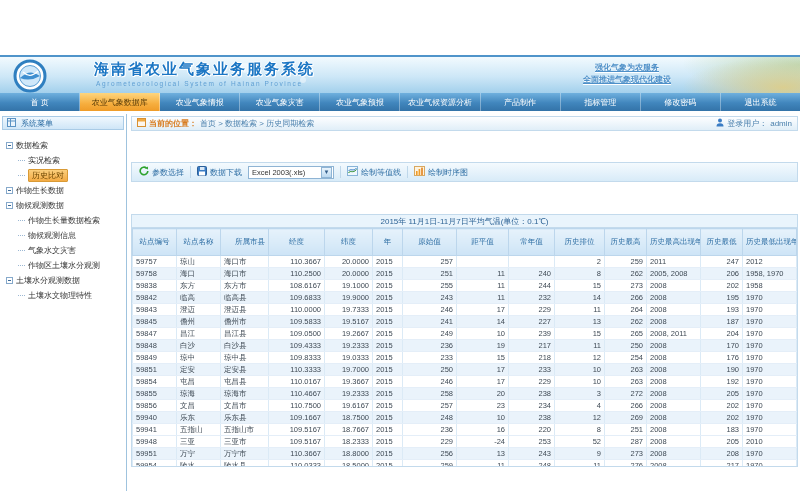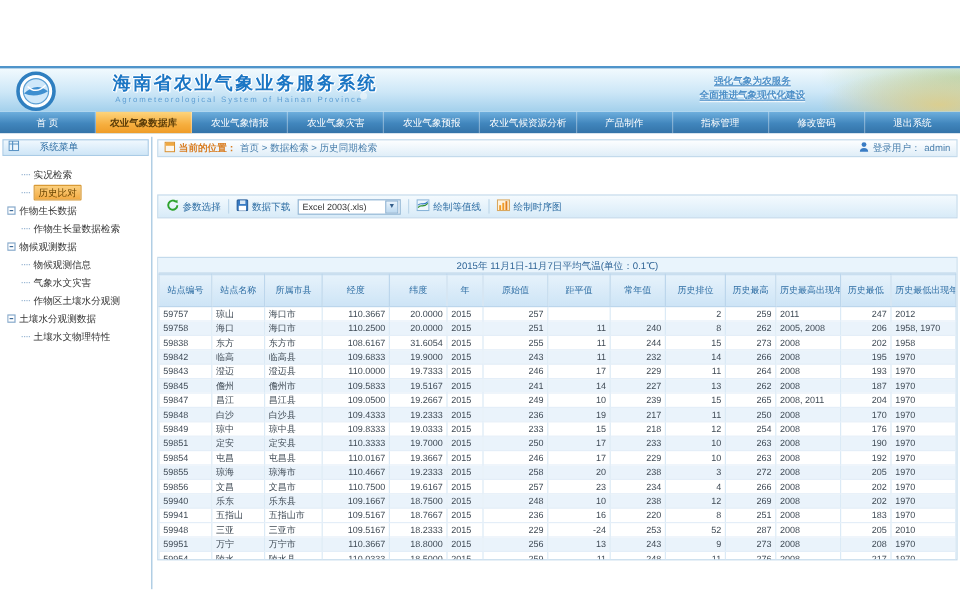--- a/index.html
+++ b/index.html
@@ -21,27 +21,27 @@
   .title-wrap { position:absolute; left:94px; top:3px; }
   .app-title { font-size:15px; font-weight:bold; color:#1b76c4; letter-spacing:2px;
     text-shadow:1px 0 #fff,-1px 0 #fff,0 1px #fff,0 -1px #fff,1px 1px #fff; }
   .app-subtitle { font-size:6.5px; color:#5f9fd3; letter-spacing:1.6px; margin-top:1px; margin-left:2px; }
   .slogan { position:absolute; right:130px; top:5px; text-align:center; color:#4e90c8; font-size:8px; line-height:12px; font-weight:bold; text-shadow:0 1px #fff;text-decoration:underline; }
 
   
   .nav { height:18px; display:flex; background:linear-gradient(180deg,#6fb0de 0%,#4186bd 55%,#3373a8 100%); }
   .tab { flex:1; display:flex; align-items:center; justify-content:center; font-size:8px; color:#fff;
     border-right:1px solid rgba(255,255,255,.35); cursor:pointer; white-space:nowrap; }
-  .tab.active { background:linear-gradient(180deg,#fdd57e 0%,#f6ae3e 60%,#ef9c28 100%); color:#5a3c08; font-weight:bold; }
+  .tab.active { background:linear-gradient(180deg,#fdd57e 0%,#f6ae3e 60%,#ef9c28 100%); color:#5a3c08; font-weight:normal; }
 
   
   .content { flex:1; display:flex; margin-top:3px; min-height:0; }
   .sidebar { width:127px; border-right:1px solid #9fc3de; background:#fff; padding:2px; }
   .sidebar-header { height:14px; background:linear-gradient(180deg,#f0f8fe,#cfe6f7); border:1px solid #a9cbe6;
-    display:flex; gap:17px; padding:0 4px; font-size:8px; color:#2d6da3; }
+    display:flex; align-items:center; gap:5px; padding:0 4px; font-size:8px; color:#2d6da3; }
   .tree { padding:8px 2px 0 4px; font-size:8px; color:#333; }
   .tree-row { height:15px; display:flex; align-items:center; gap:3px; cursor:pointer; white-space:nowrap; overflow:hidden; }
   .tree-row.child { padding-left:12px; }
   .minus-box { width:7px; height:7px; border:1px solid #86a9cb; background:#fff; position:relative; flex:none; }
   .minus-box::after { content:""; position:absolute; left:1px; right:1px; top:2px; height:1px; background:#3d6a97; }
   .connector { width:7px; border-top:1px dotted #9cb8d4; flex:none; }
   .tree-label.selected { background:linear-gradient(180deg,#fbcf7d,#f3ab44); border:1px solid #d99a35; padding:0 3px; color:#6b4500; border-radius:1px; }
 
   .main { flex:1; display:flex; flex-direction:column; padding:2px 3px 0 4px; min-width:0;gap:28px; }
   .crumbbar { height:15px; background:linear-gradient(180deg,#fdfeff,#e0eef8); border:1px solid #c3daec;
@@ -115,39 +115,43 @@
         <div class="sidebar-header">
           <span>
             <svg width="9" height="9">
                 <rect x="0.5" y="0.5" width="8" height="8" fill="#eaf4fc" stroke="#5b93c4"></rect>
                 <path d="M0.5 3h8M3.5 0.5v8" stroke="#5b93c4" stroke-width="1" fill="none"></path>
               </svg>
           </span>
           <span>系统菜单</span>
         </div>
         <div class="tree">
+            <div class="tree-row">
+              <span class="minus-box"></span>
+              <span>数据检索</span>
+            </div>
             <div class="tree-row child">
               <span class="connector"></span>
               <span class="tree-label">实况检索</span>
             </div>
             <div class="tree-row child">
               <span class="connector"></span>
               <span class="tree-label selected">历史比对</span>
             </div>
             <div class="tree-row">
               <span class="minus-box"></span>
               <span>作物生长数据</span>
             </div>
-            <div class="tree-row child">
-              <span class="connector"></span>
-              <span class="tree-label">作物生长量数据检索</span>
-            </div>
             <div class="tree-row">
               <span class="minus-box"></span>
               <span>物候观测数据</span>
+            </div>
+            <div class="tree-row child">
+              <span class="connector"></span>
+              <span class="tree-label">作物生长量数据检索</span>
             </div>
             <div class="tree-row child">
               <span class="connector"></span>
               <span class="tree-label">物候观测信息</span>
             </div>
             <div class="tree-row child">
               <span class="connector"></span>
               <span class="tree-label">气象水文灾害</span>
             </div>
             <div class="tree-row child">
@@ -231,21 +235,21 @@
             </div>
           </div>
 
         <div class="table-wrap">
           <div class="table-title">2015年 11月1日-11月7日平均气温(单位：0.1℃)</div>
           <table>
             <thead>
                 <tr>
                   <th style="width: 44px;">站点编号</th>
                   <th style="width: 44px;">站点名称</th>
-                  <th style="width: 48px;">所属市县</th>
+                  <th style="width: 48px; text-align: right;">所属市县</th>
                   <th style="width: 56px;">经度</th>
                   <th style="width: 48px;">纬度</th>
                   <th style="width: 30px;">年</th>
                   <th style="width: 54px;">原始值</th>
                   <th style="width: 52px;">距平值</th>
                   <th style="width: 46px;">常年值</th>
                   <th style="width: 50px;">历史排位</th>
                   <th style="width: 42px;">历史最高</th>
                   <th style="width: 54px;">历史最高出现年份</th>
                   <th style="width: 42px;">历史最低</th>
@@ -283,21 +287,21 @@
                   <td class="r">262</td>
                   <td class="l">2005, 2008</td>
                   <td class="r">206</td>
                   <td class="l">1958, 1970</td>
                 </tr>
                 <tr>
                   <td class="l">59838</td>
                   <td class="l">东方</td>
                   <td class="l">东方市</td>
                   <td class="r">108.6167</td>
-                  <td class="r">31.6054</td>
+                  <td class="r">19.1000</td>
                   <td class="l">2015</td>
                   <td class="r">255</td>
                   <td class="r">11</td>
                   <td class="r">244</td>
                   <td class="r">15</td>
                   <td class="r">273</td>
                   <td class="l">2008</td>
                   <td class="r">202</td>
                   <td class="l">1958</td>
                 </tr>

